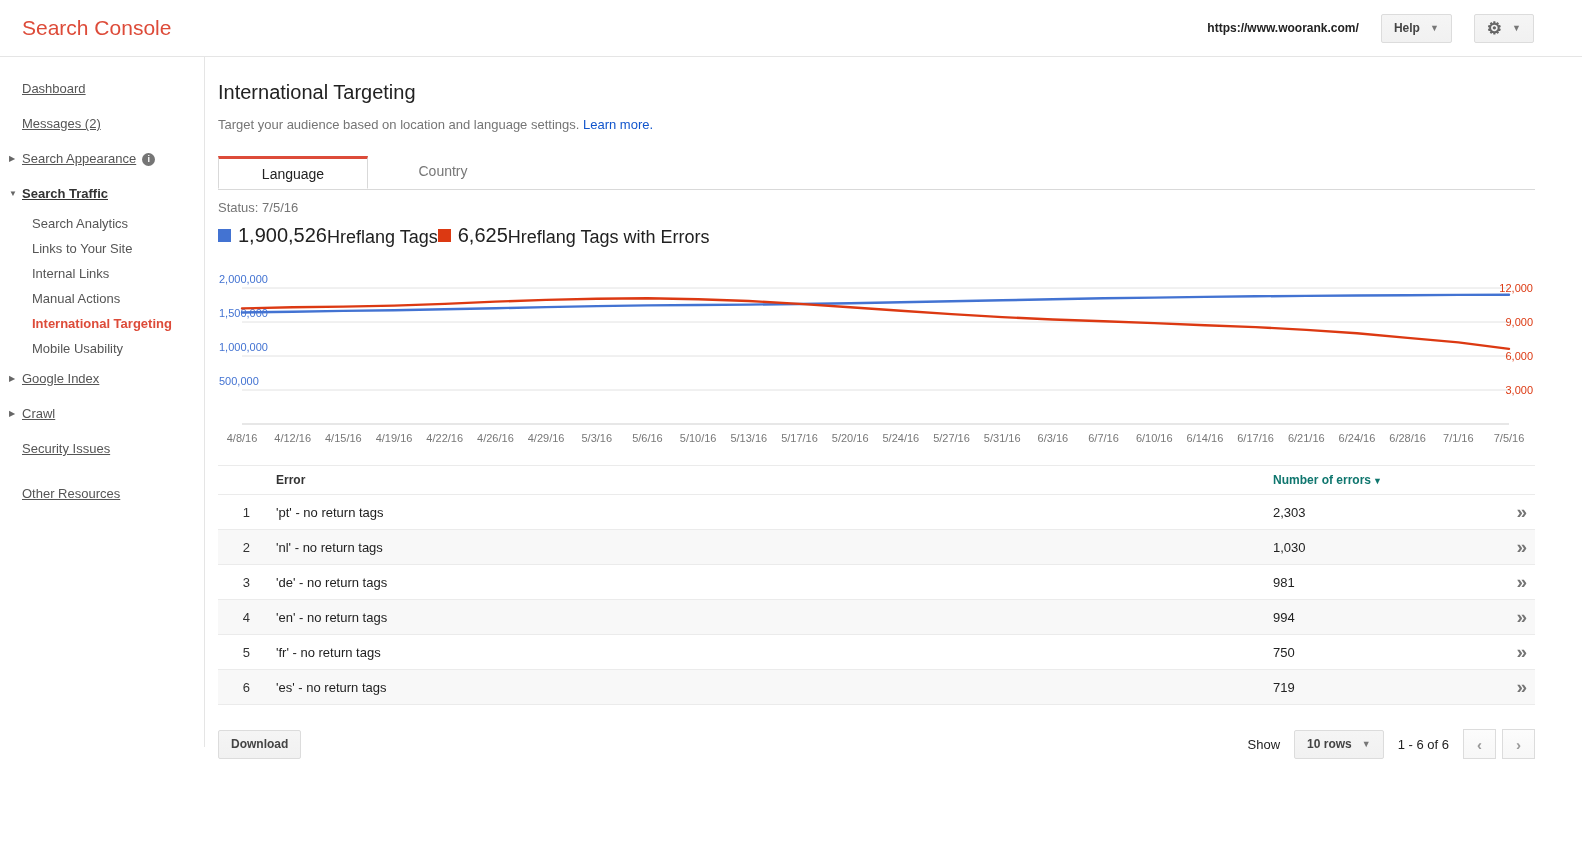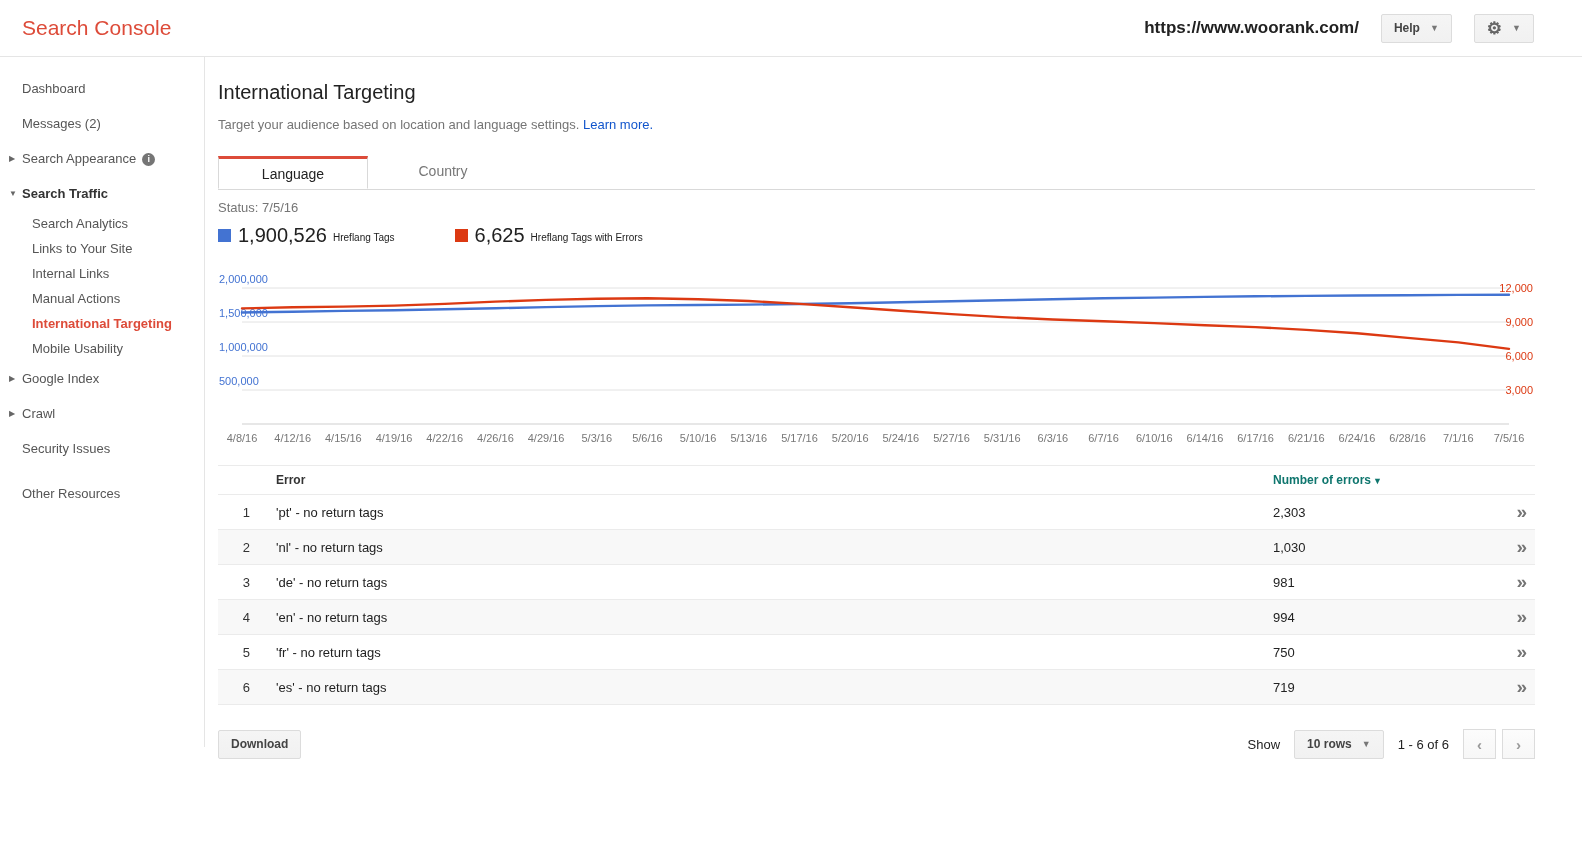--- a/index.html
+++ b/index.html
@@ -3,56 +3,56 @@
 <meta charset="utf-8">
 <style>
   * { margin:0; padding:0; box-sizing:border-box; }
   html,body { width:1582px; height:866px; background:#fff; overflow:hidden;
               font-family:"Liberation Sans", sans-serif; color:#222; }
   
   .header { height:57px; border-bottom:1px solid #e5e5e5; display:flex;
             align-items:center; justify-content:space-between; padding:0 48px 0 22px; }
   .logo { color:#dd4b39; font-size:21px; }
   .header-right { display:flex; align-items:center; gap:22px; }
-  .site-url { font-size:17px; font-weight:bold; color:#222; }
+  .site-url { font-size:12px; font-weight:bold; color:#222; }
   .gbtn { display:inline-flex; align-items:center; gap:10px; height:29px; padding:0 12px;
           background:linear-gradient(#f5f5f5,#f1f1f1); border:1px solid #dcdcdc;
           border-radius:2px; font-size:12px; font-weight:bold; color:#444; cursor:pointer; }
   .caret { font-size:9px; color:#777; }
   .gear { font-size:17px; color:#666; line-height:1; }
   
   .container { display:flex; align-items:stretch; }
   .sidebar { width:205px; min-width:205px; border-right:1px solid #e5e5e5;
              padding-top:14px; height:690px; font-size:13px; color:#555; }
-  .side-item { position:relative; padding:10px 6px 10px 22px; cursor:pointer; }
+  .side-item { position:relative; padding:10px 6px 10px 22px; cursor:pointer;text-decoration:underline; }
   .side-item .arrow { position:absolute; left:9px; top:13px; font-size:8px; color:#666; }
   .side-item.bold { font-weight:bold; color:#333; }
   .side-sub { padding:5px 6px 5px 32px; cursor:pointer; }
   .side-sub.active { color:#dd4b39; font-weight:bold; }
   .info-badge { display:inline-block; width:13px; height:13px; border-radius:50%;
                 background:#757575; color:#fff; font-size:9px; font-weight:bold;
                 text-align:center; line-height:13px; margin-left:6px; vertical-align:1px; }
   .gap-before { margin-top:10px; }
   
   .main { flex:1; padding:24px 47px 0 13px; }
   .page-title { font-size:20px; font-weight:normal; color:#222; margin-bottom:13px; }
   .page-sub { font-size:13px; color:#757575; margin-bottom:24px; }
   .link { color:#15c; text-decoration:none; cursor:pointer; }
   .tabs { display:flex; border-bottom:1px solid #d9d9d9; }
   .tab { width:150px; height:33px; line-height:30px; text-align:center; font-size:14px;
          color:#777; cursor:pointer; }
   .tab.active { background:#fff; color:#222; border:1px solid #d9d9d9;
                 border-top:3px solid #dd4b39; border-bottom:1px solid #fff;
                 margin-bottom:-1px; }
   .status-line { margin-top:10px; font-size:13px; color:#757575; }
-  .legend { display:flex; align-items:flex-end; gap:60px; margin-top:9px; }
+  .legend { display:flex; align-items:flex-end; margin-top:9px; }
   .legend-item { display:flex; align-items:center; }
   .swatch { width:13px; height:13px; margin-right:7px; }
   .legend-value { font-size:20px; color:#212121; }
-  .legend-label { font-size:10px; color:#212121; margin-left:6px; position:relative; top:2px; }
+  .legend-label { font-size:18px; color:#212121; position:relative; top:2px; }
   .chart-wrap { margin-top:26px; }
   
   .err-table { margin-top:12px; font-size:13px; }
   .t-row { display:grid; grid-template-columns:40px 1fr 240px 44px; align-items:center;
            height:35px; border-bottom:1px solid #ebebeb; }
   .t-head { height:30px; border-top:1px solid #ebebeb; font-size:12px; font-weight:bold; }
   .t-head .c-err { color:#333; }
   .c-idx { text-align:right; padding-right:8px; color:#333; }
   .c-err { padding-left:18px; }
   .c-num { padding-left:22px; }

